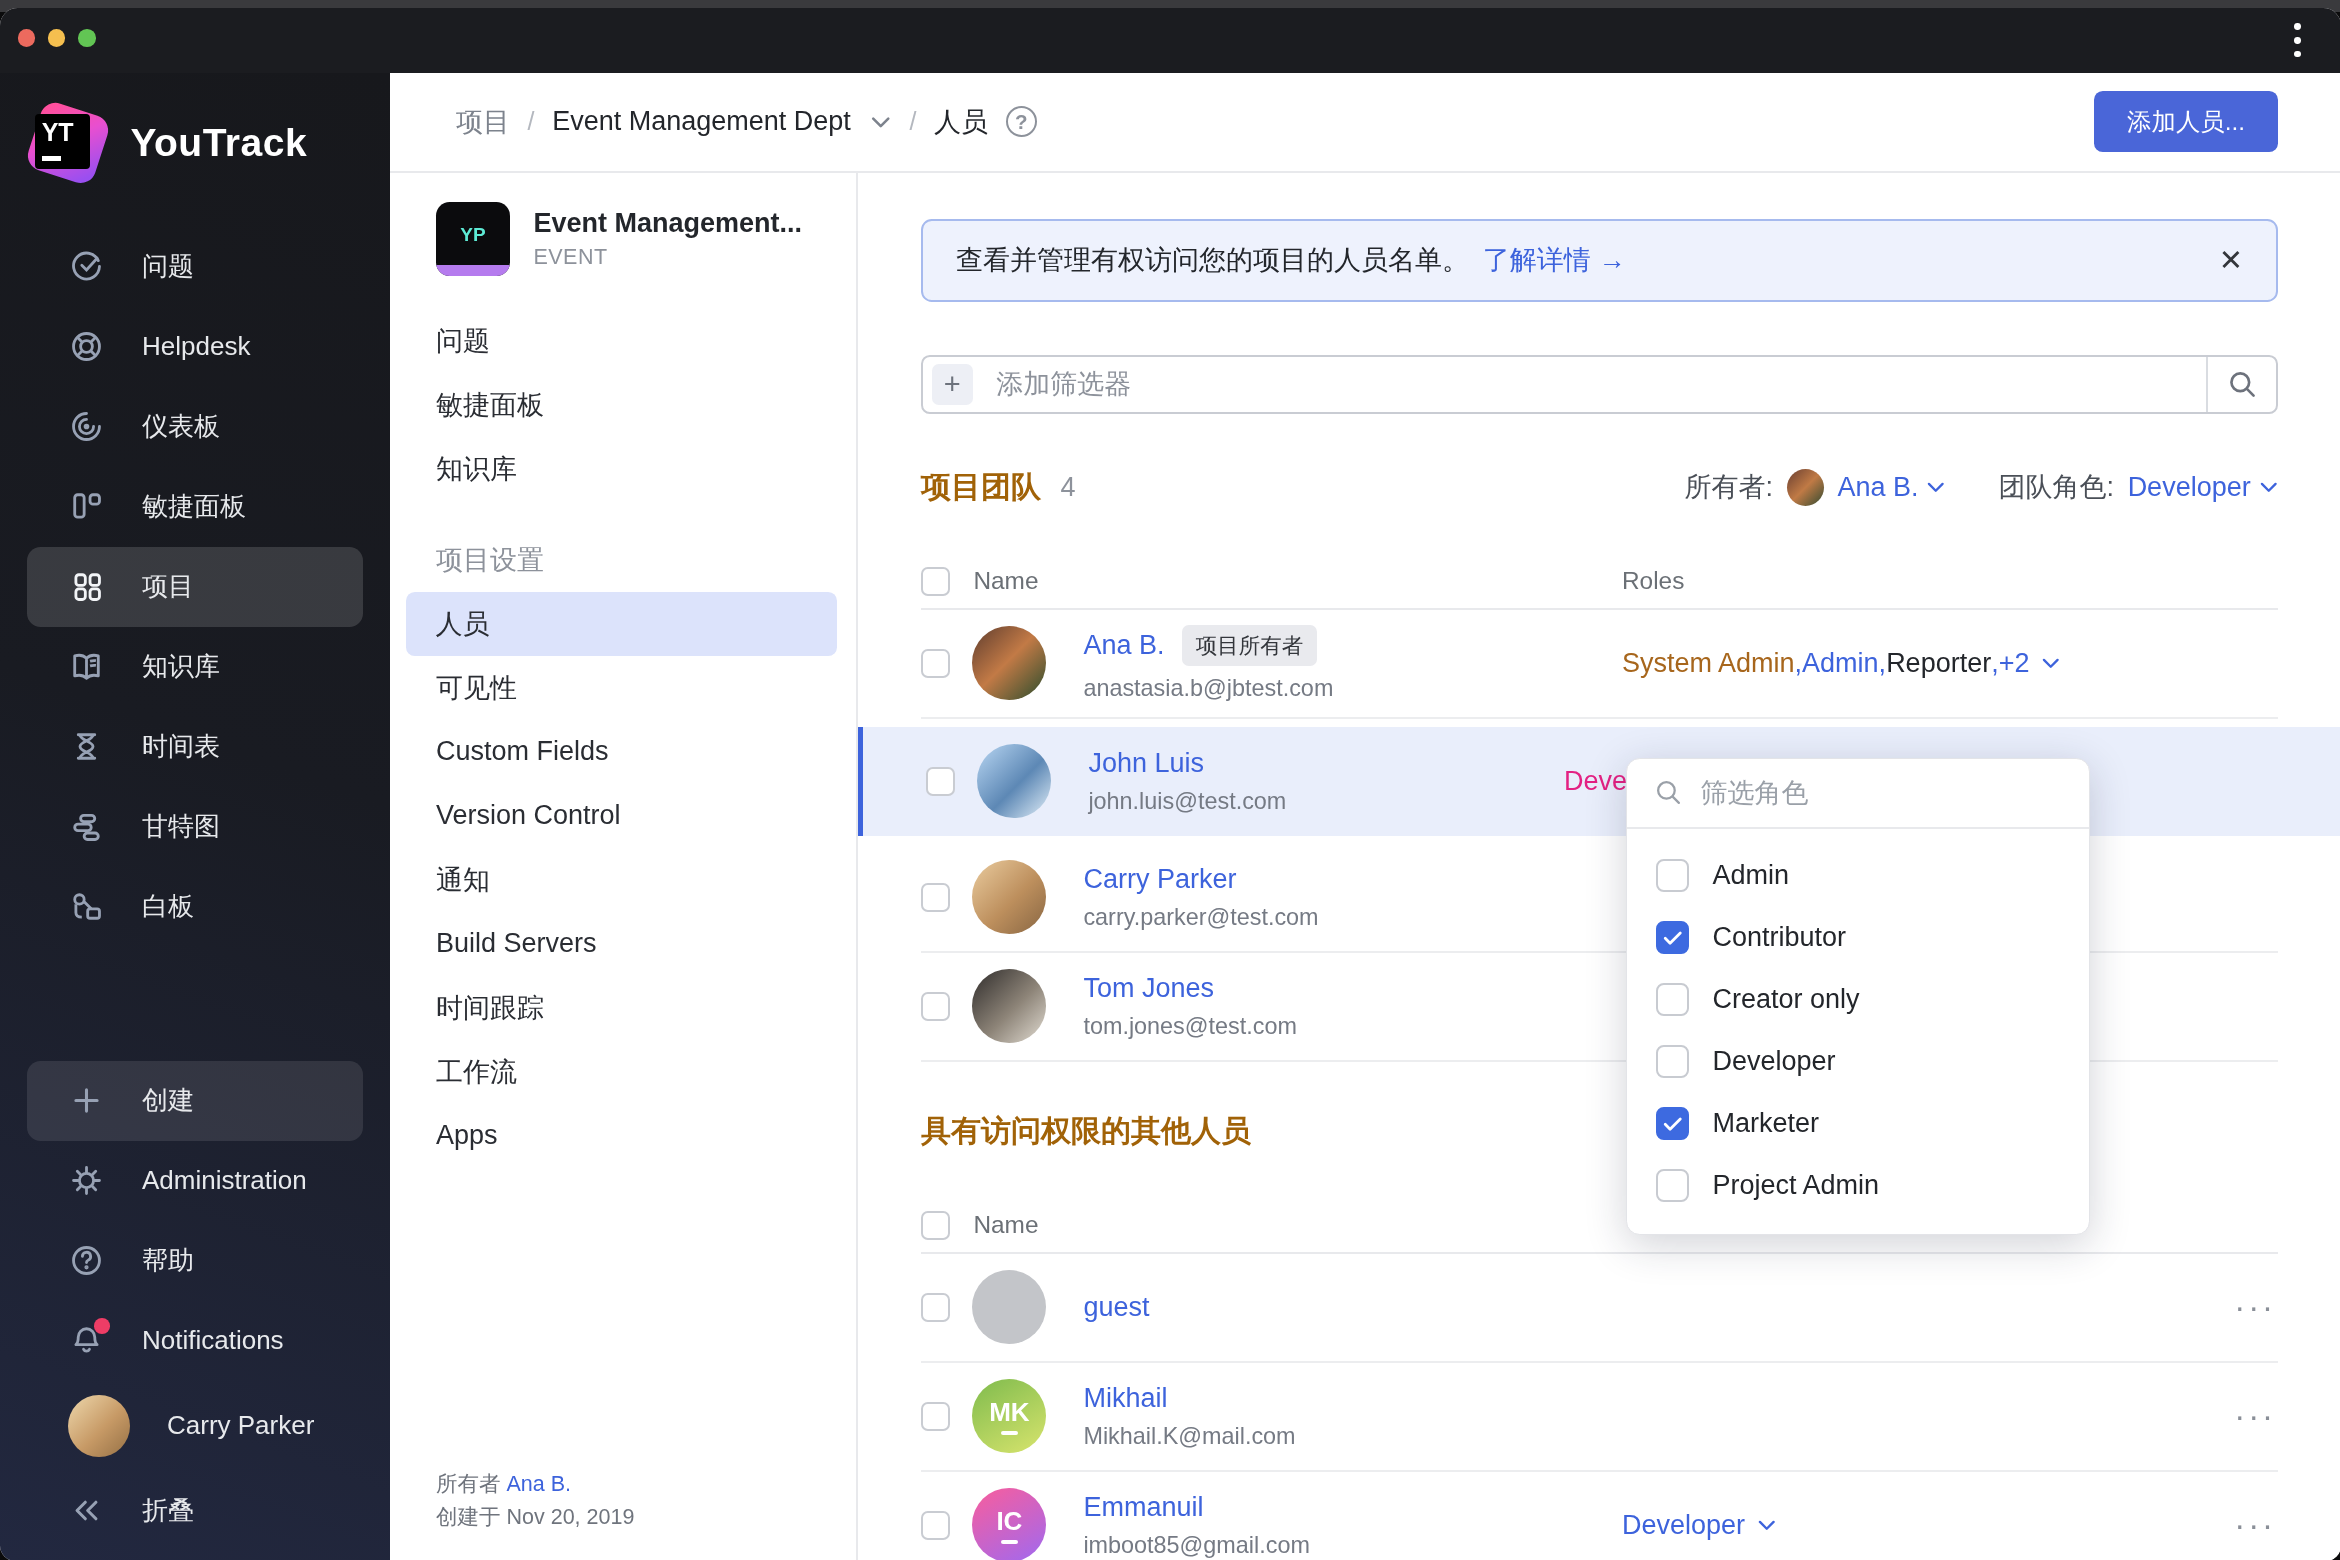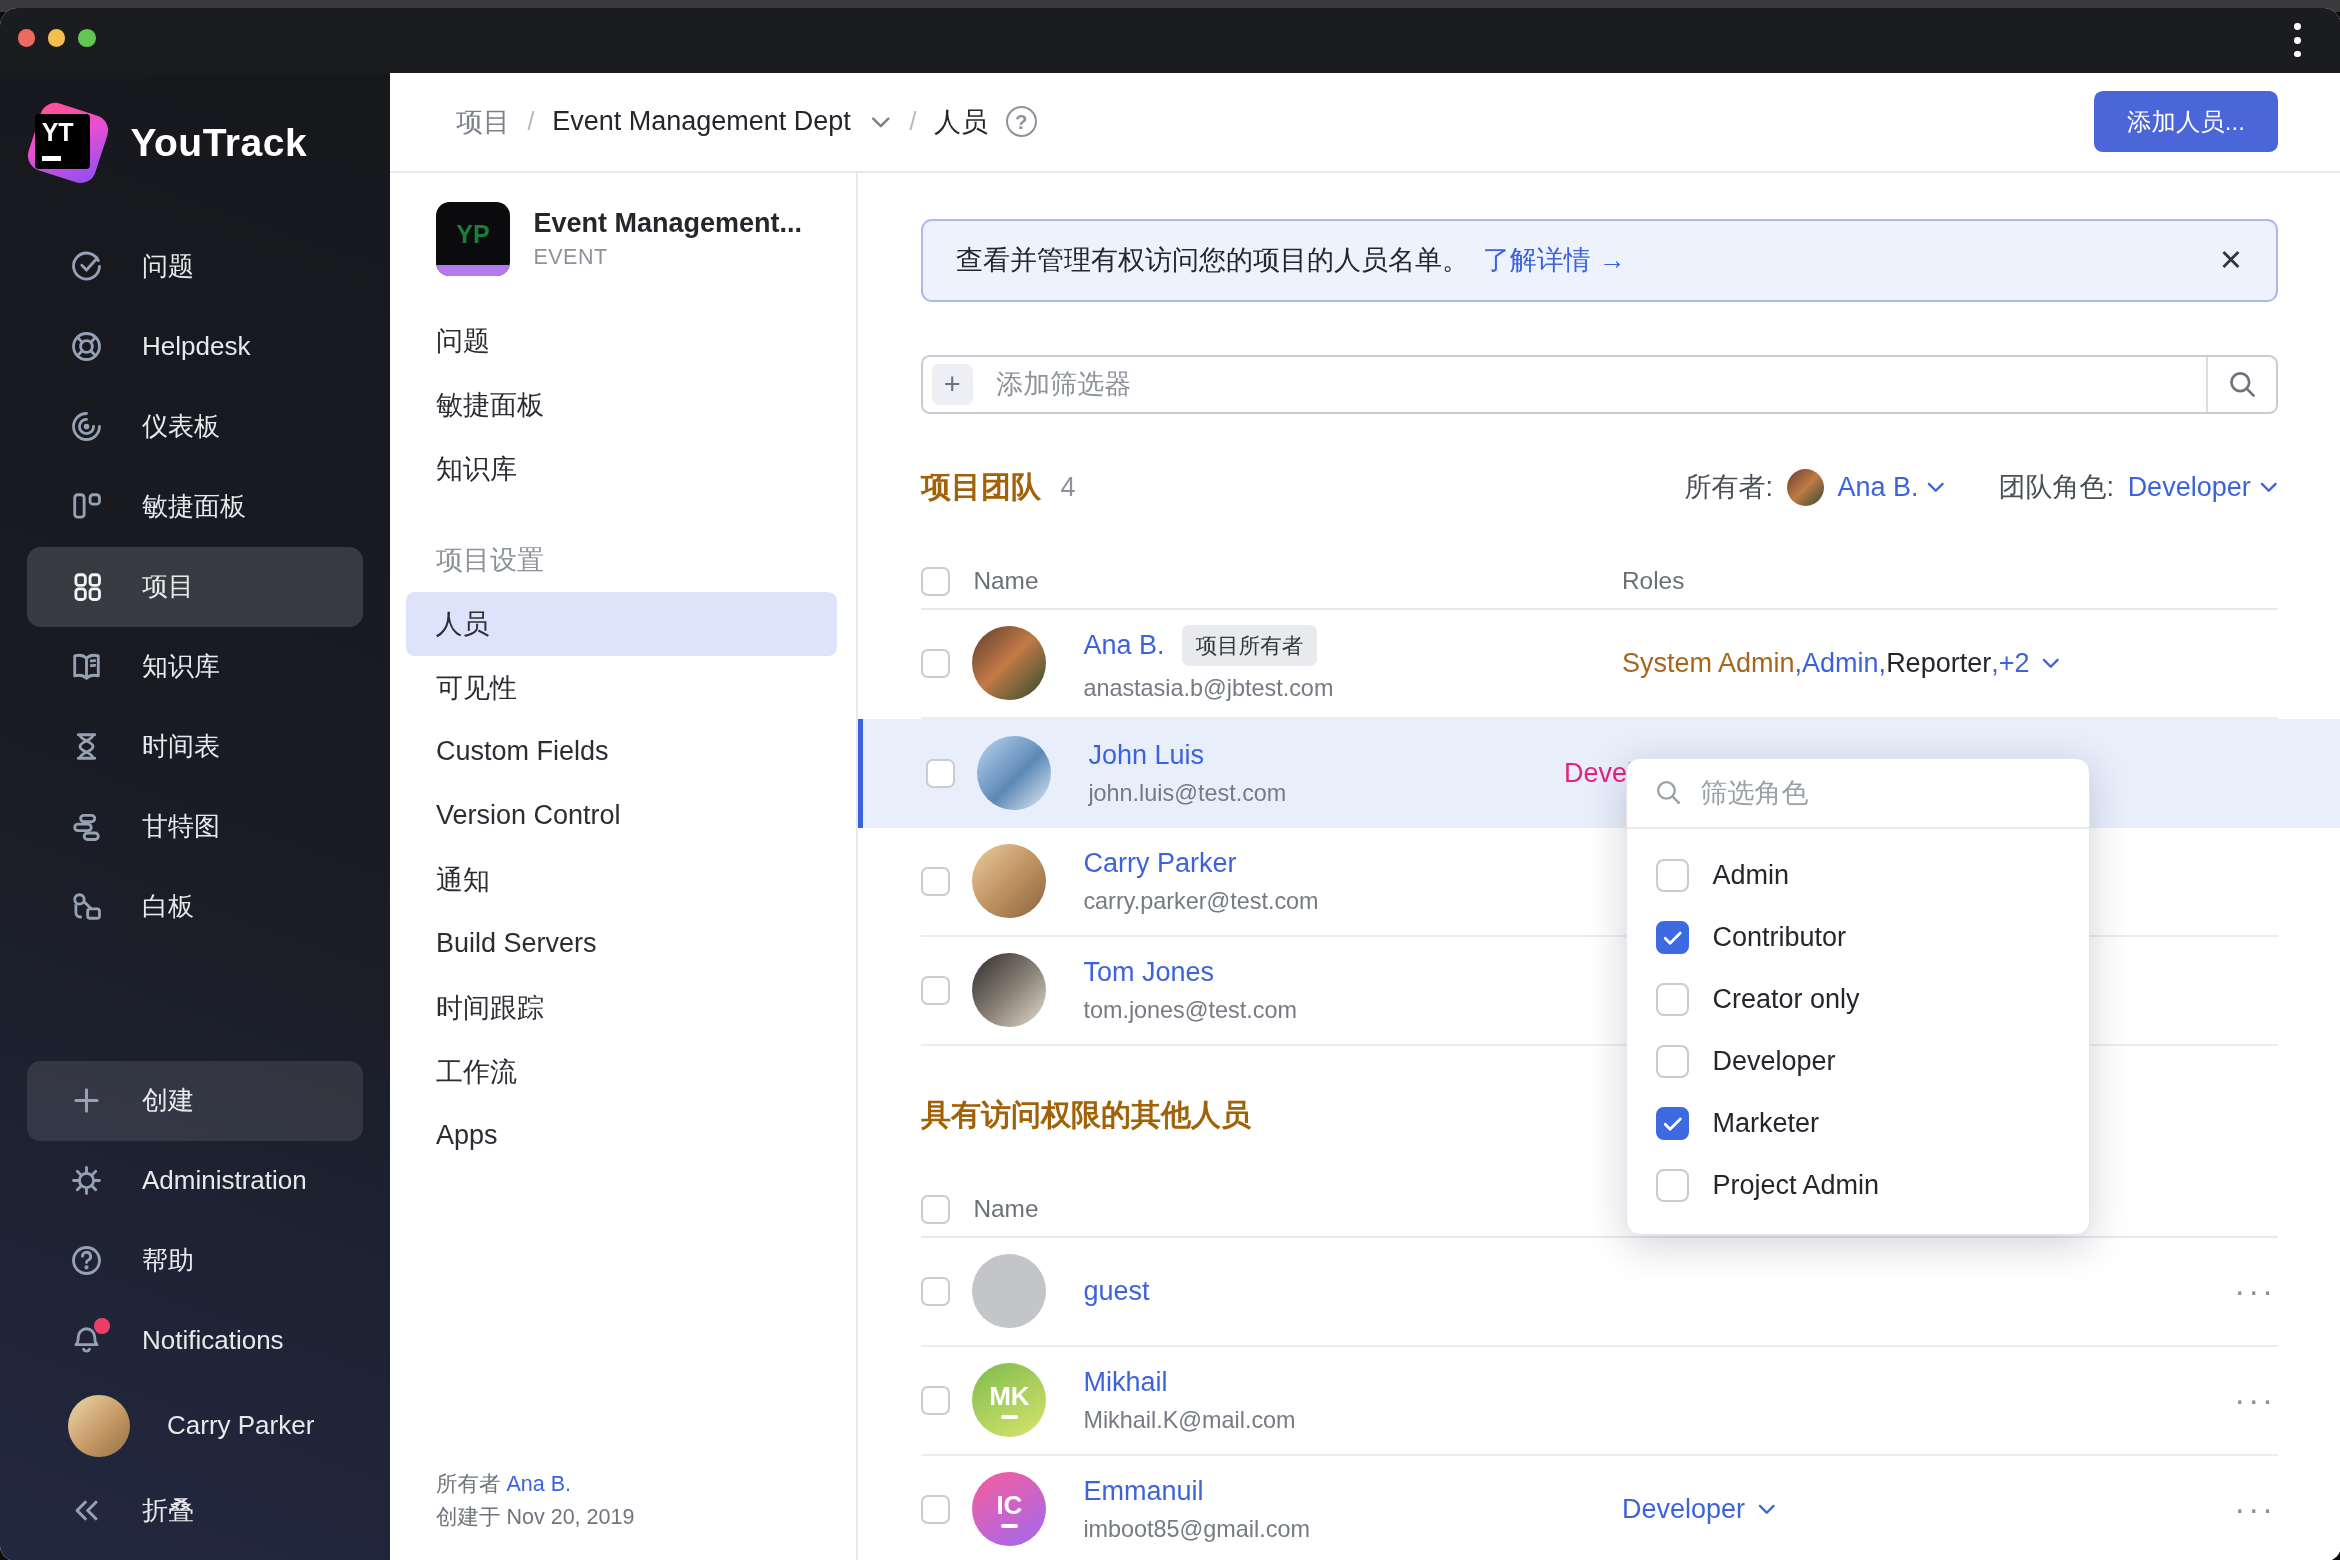--- a/index.html
+++ b/index.html
@@ -93,21 +93,21 @@
   
   .proj-sidebar {
     width:468px; flex:0 0 auto; border-right:2px solid #e8e9ec;
     display:flex; flex-direction:column; padding-top:29px;
   }
   .proj-card { display:flex; gap:23.4px; margin-left:46px; align-items:center; }
   .proj-avatar {
     width:74px; height:74px; border-radius:13.7px; background:#0b0b0d; position:relative; overflow:hidden;
     display:flex; align-items:center; justify-content:center; flex:0 0 auto;
   }
-  .proj-avatar span { color:#15803d; font-weight:bold; font-size:25px; margin-bottom:7.8px;}
+  .proj-avatar span { color:#5eead4; font-weight:bold; font-size:19px; margin-bottom:7.8px;}
   .proj-avatar::after { content:""; position:absolute; left:0; right:0; bottom:0; height:10.7px; background:#b57bee; }
   .proj-title { font-size:27px; font-weight:700; color:#23262b; }
   .proj-key { font-size:21.5px; color:#8d929b; margin-top:5.9px; letter-spacing:0.5px;}
 
   .proj-nav { margin-top:33px; display:flex; flex-direction:column; }
   .proj-item {
     height:64px; display:flex; align-items:center; font-size:27px; color:#2a2d33;
     padding-left:46px; cursor:pointer;
   }
   .proj-section { height:64px; display:flex; align-items:center; font-size:27px; color:#8d929b; padding-left:46px; margin-top:27px; }
@@ -153,21 +153,21 @@
 
   .thead { margin-top:47px; height:55px; display:flex; align-items:center; position:relative; border-bottom:2px solid #e8e9ec; }
   .cb {
     width:29px; height:29px; border:2px solid #c9ccd2; border-radius:6.8px; background:#fff; flex:0 0 auto; cursor:pointer;
   }
   .th-name { font-size:24.4px; color:#6b7076; margin-left:23.4px; }
   .th-roles { position:absolute; left:701px; font-size:24.4px; color:#6b7076; }
 
   .row { height:109px; display:flex; align-items:center; position:relative; border-bottom:2px solid #ecedef; }
   .row.selected {
-    margin:0 -63px; padding:0 63px; background:#e9eefb;
+    margin:8px -63px; padding:0 63px; background:#e9eefb;
     border-left:5.9px solid #3d63dc; border-bottom:none;
   }
   .row .avatar { width:74px; height:74px; border-radius:50%; margin-left:22.4px; flex:0 0 auto;
     display:flex; flex-direction:column; align-items:center; justify-content:center; color:#fff; font-weight:bold; font-size:26px; }
   .av-ana   { background:linear-gradient(135deg,#6e4632 8%,#c27a46 48%,#37502f 95%); }
   .av-john  { background:linear-gradient(135deg,#a9c9e8 10%,#5d88b5 55%,#d5e5f2 95%); }
   .av-carry2{ background:linear-gradient(135deg,#e2c193 10%,#bd8f5d 55%,#8d6a45 95%); }
   .av-tom   { background:linear-gradient(135deg,#3f3b38 10%,#8d8478 55%,#d9d3c9 95%); }
   .av-guest { background:#c3c5c9; }
   .av-mk { background:linear-gradient(150deg,#8cc152 15%,#cfe06a 90%); }

